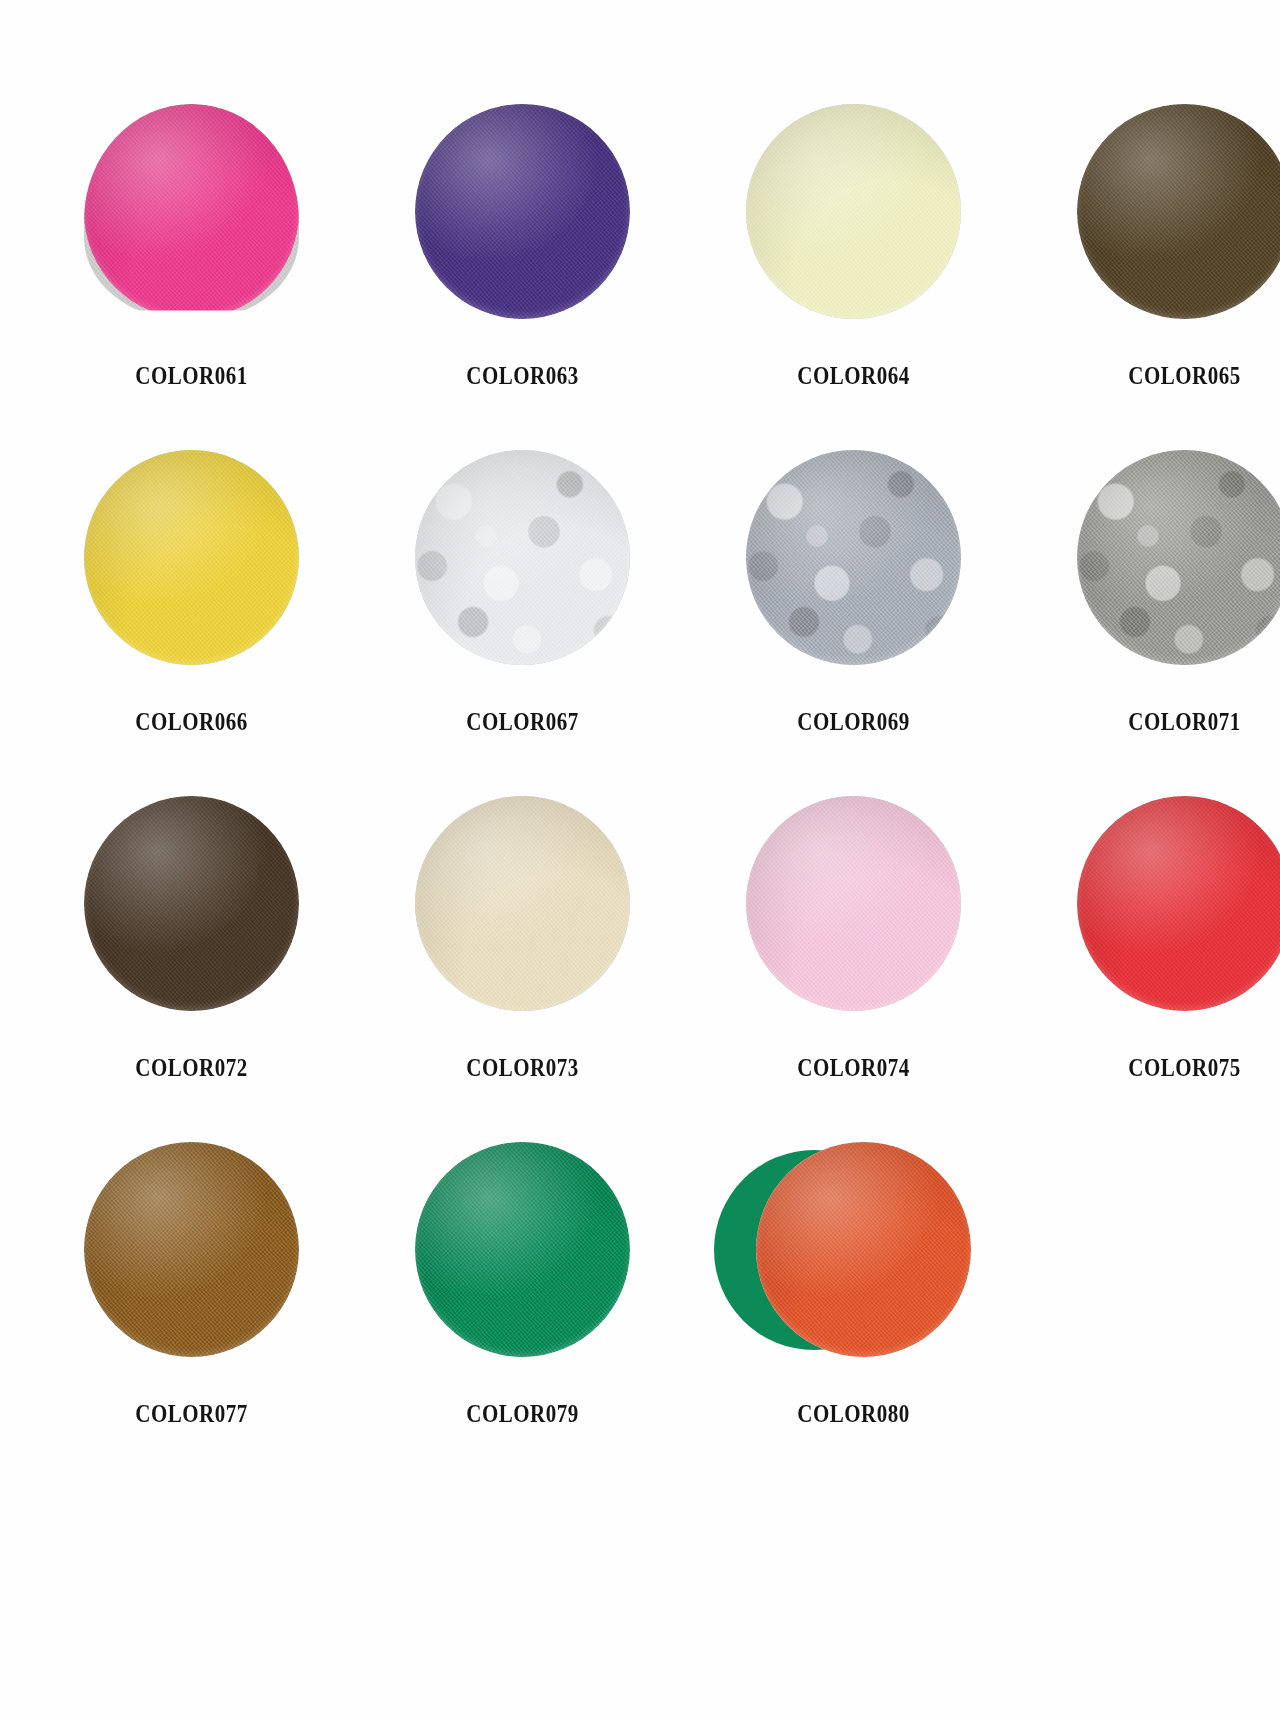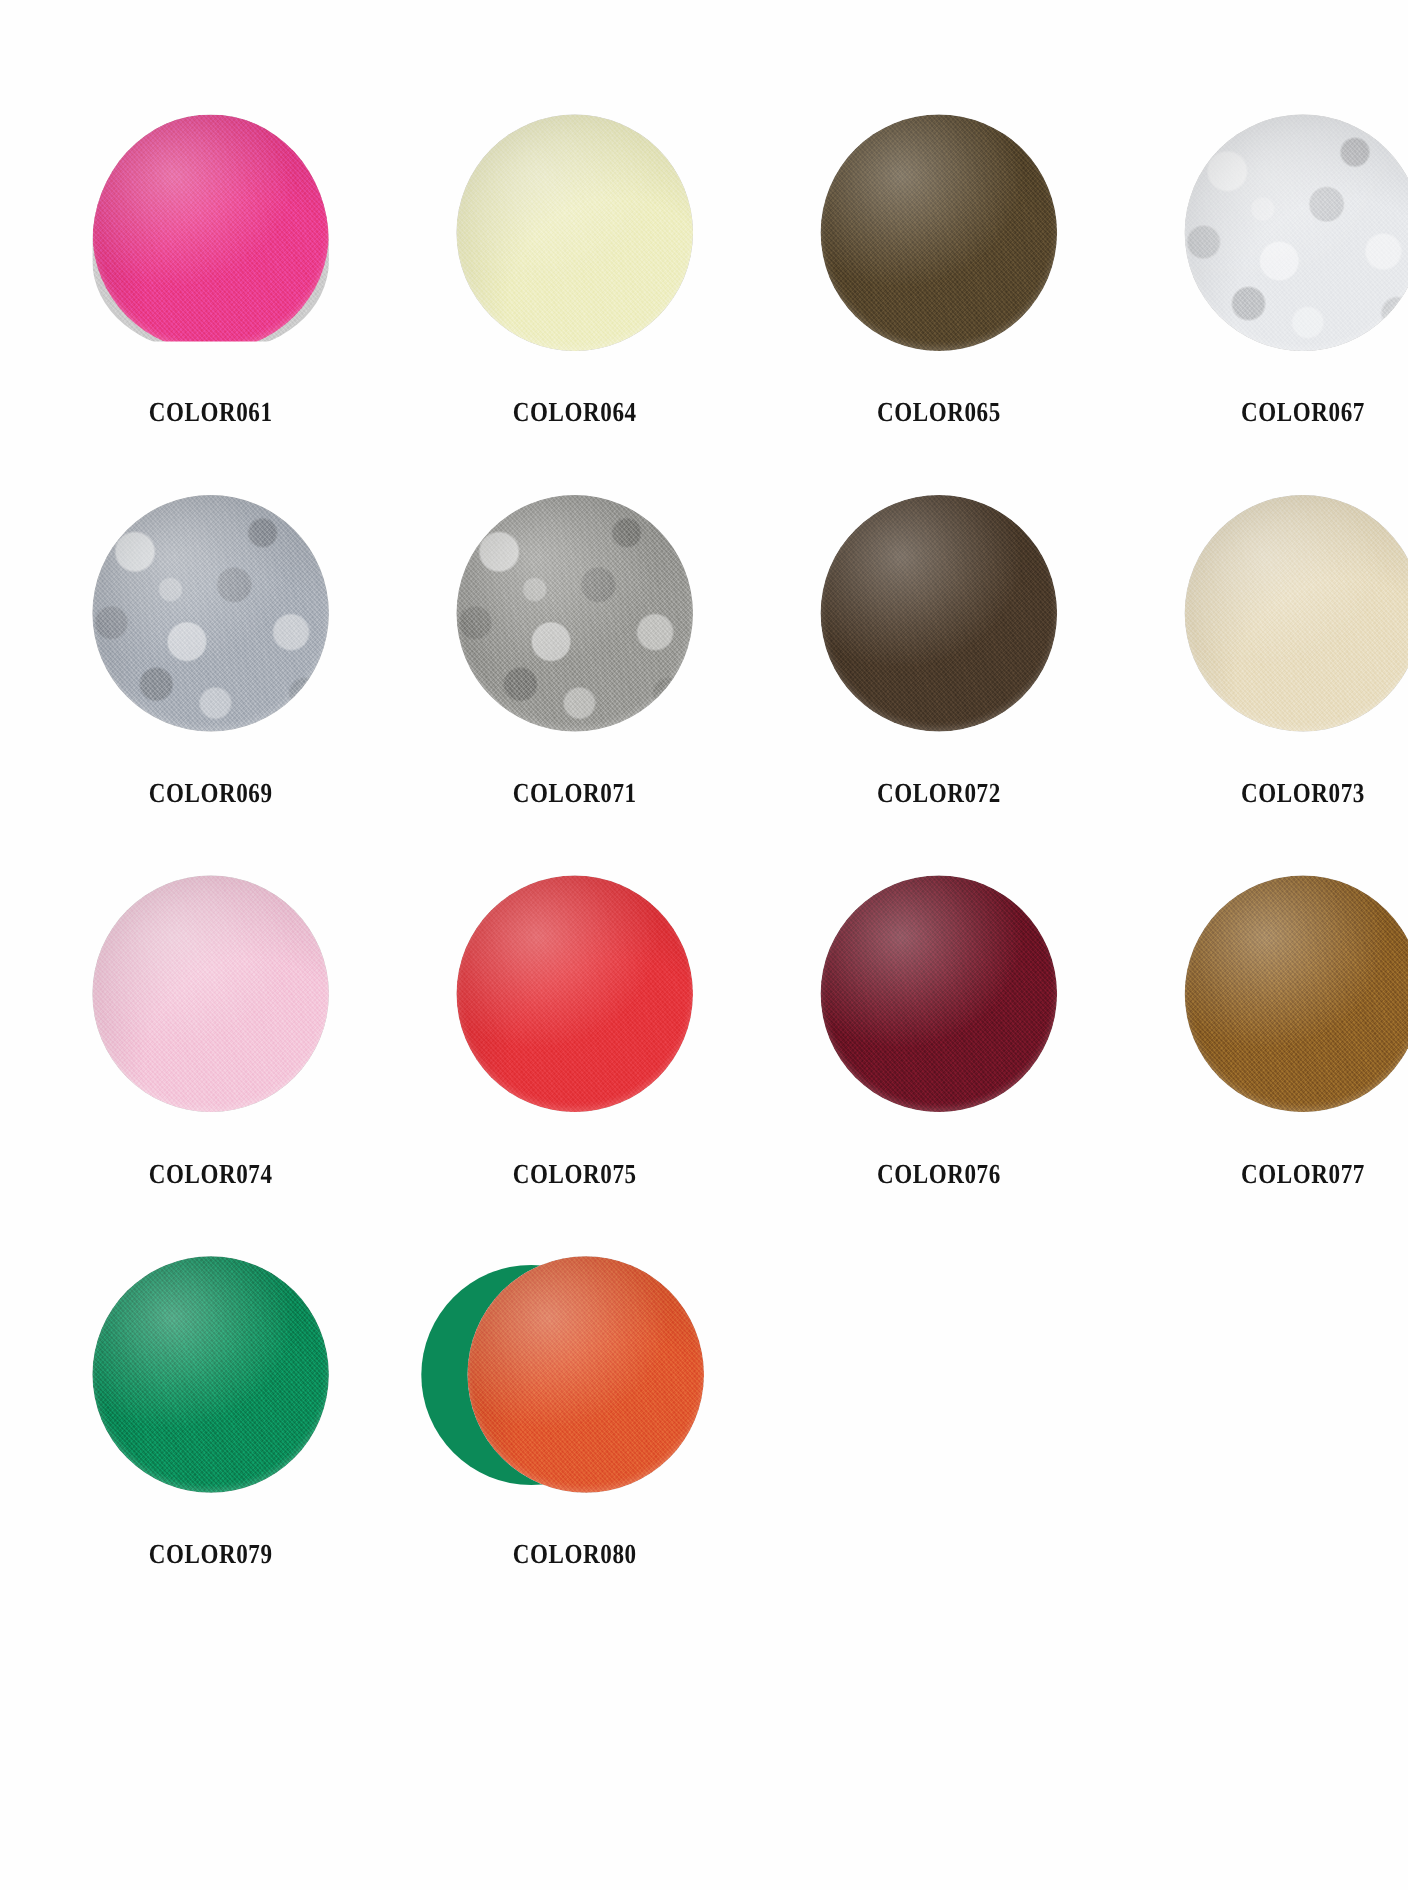--- a/index.html
+++ b/index.html
@@ -182,38 +182,60 @@
             <div class="weave"></div>
             <div class="shade"></div>
             <div class="rim"></div>
           </div>
         </div>
         <div class="label">COLOR061</div>
       </div>
       <div class="cell">
         <div class="swatch-wrap">
           <div class="disc">
+            <div class="base" style="background: rgb(76, 54, 131);"></div>
+            <div class="weave"></div>
+            <div class="shade"></div>
+            <div class="rim"></div>
+          </div>
+        </div>
+        <div class="label">COLOR063</div>
+      </div>
+      <div class="cell">
+        <div class="swatch-wrap">
+          <div class="disc">
             <div class="base" style="background: rgb(238, 238, 194);"></div>
             <div class="weave"></div>
             <div class="shade"></div>
             <div class="rim"></div>
           </div>
         </div>
         <div class="label">COLOR064</div>
       </div>
       <div class="cell">
         <div class="swatch-wrap">
           <div class="disc">
             <div class="base" style="background: rgb(86, 70, 44);"></div>
             <div class="weave"></div>
             <div class="shade"></div>
             <div class="rim"></div>
           </div>
         </div>
         <div class="label">COLOR065</div>
+      </div>
+      <div class="cell">
+        <div class="swatch-wrap">
+          <div class="disc">
+            <div class="base" style="background: rgb(236, 209, 63);"></div>
+            <div class="weave"></div>
+            <div class="shade"></div>
+            <div class="rim"></div>
+          </div>
+        </div>
+        <div class="label">COLOR066</div>
       </div>
       <div class="cell">
         <div class="swatch-wrap">
           <div class="disc heather">
             <div class="base" style="background: rgb(231, 233, 236);"></div>
             <div class="speck"></div>
             <div class="weave"></div>
             <div class="shade"></div>
             <div class="rim"></div>
           </div>
@@ -284,31 +306,20 @@
             <div class="weave"></div>
             <div class="shade"></div>
             <div class="rim"></div>
           </div>
         </div>
         <div class="label">COLOR075</div>
       </div>
       <div class="cell">
         <div class="swatch-wrap">
           <div class="disc">
-            <div class="base" style="background: rgb(108, 20, 37);"></div>
-            <div class="weave"></div>
-            <div class="shade"></div>
-            <div class="rim"></div>
-          </div>
-        </div>
-        <div class="label">COLOR076</div>
-      </div>
-      <div class="cell">
-        <div class="swatch-wrap">
-          <div class="disc">
             <div class="base" style="background: rgb(140, 96, 38);"></div>
             <div class="weave"></div>
             <div class="shade"></div>
             <div class="rim"></div>
           </div>
         </div>
         <div class="label">COLOR077</div>
       </div>
       <div class="cell">
         <div class="swatch-wrap">

